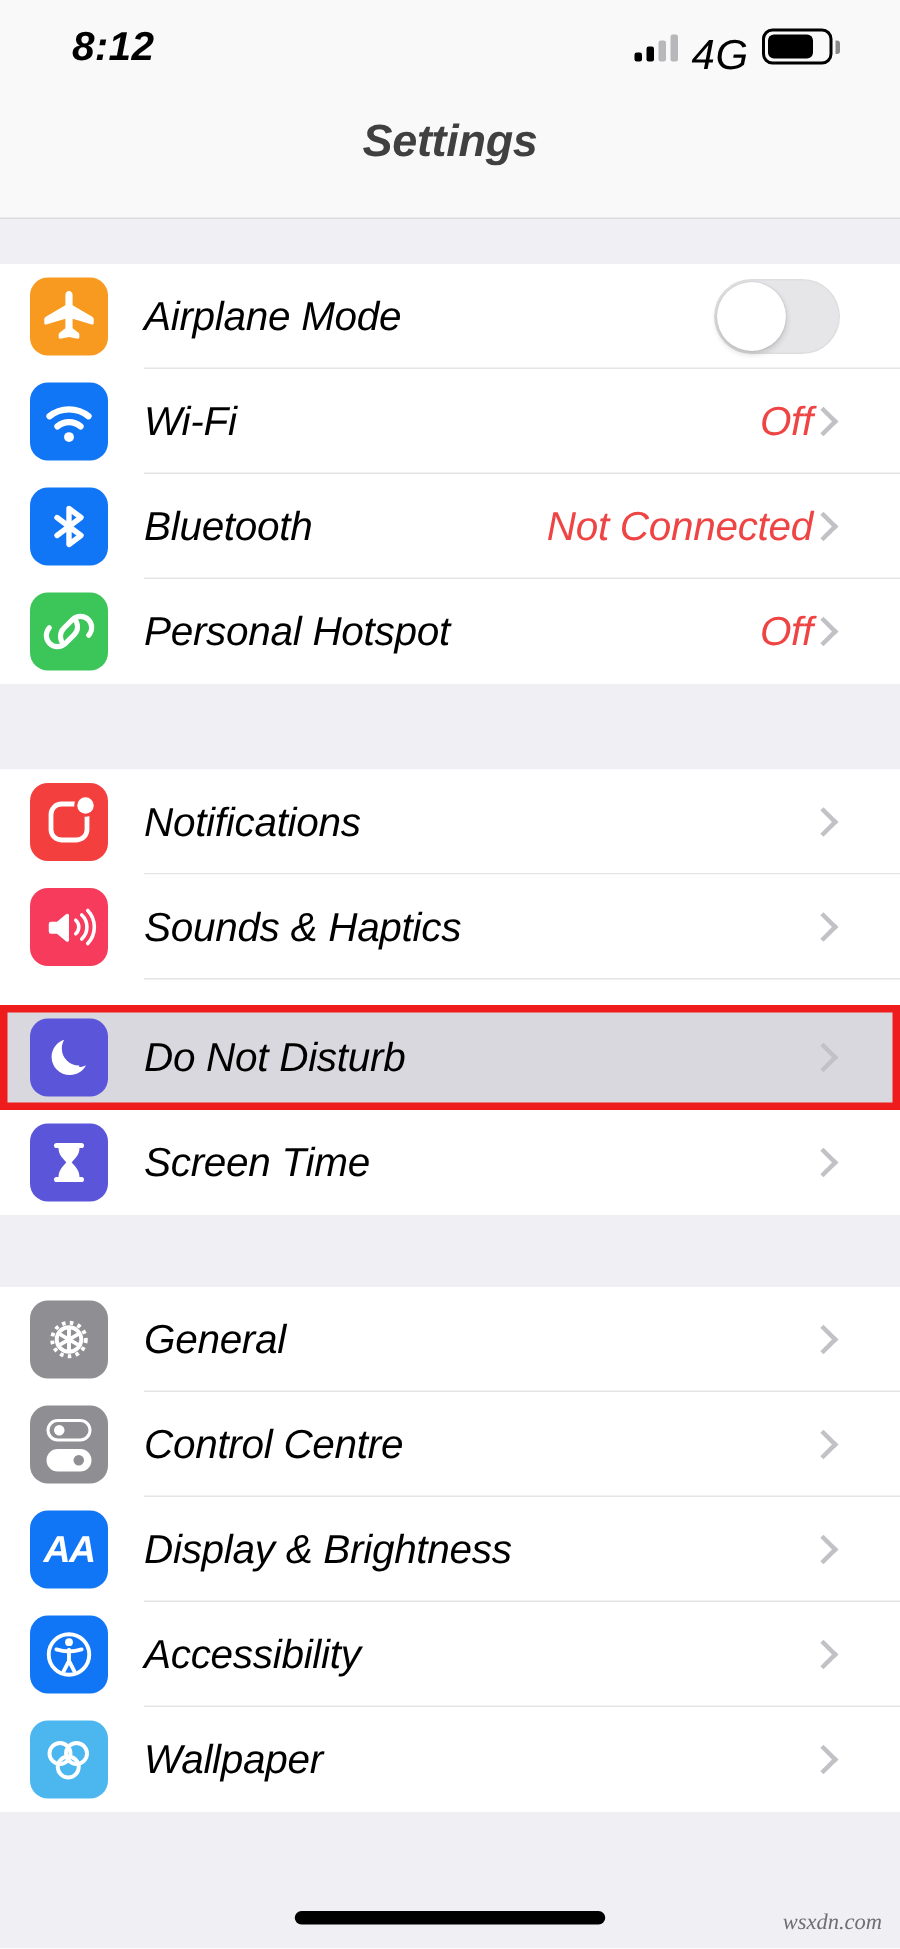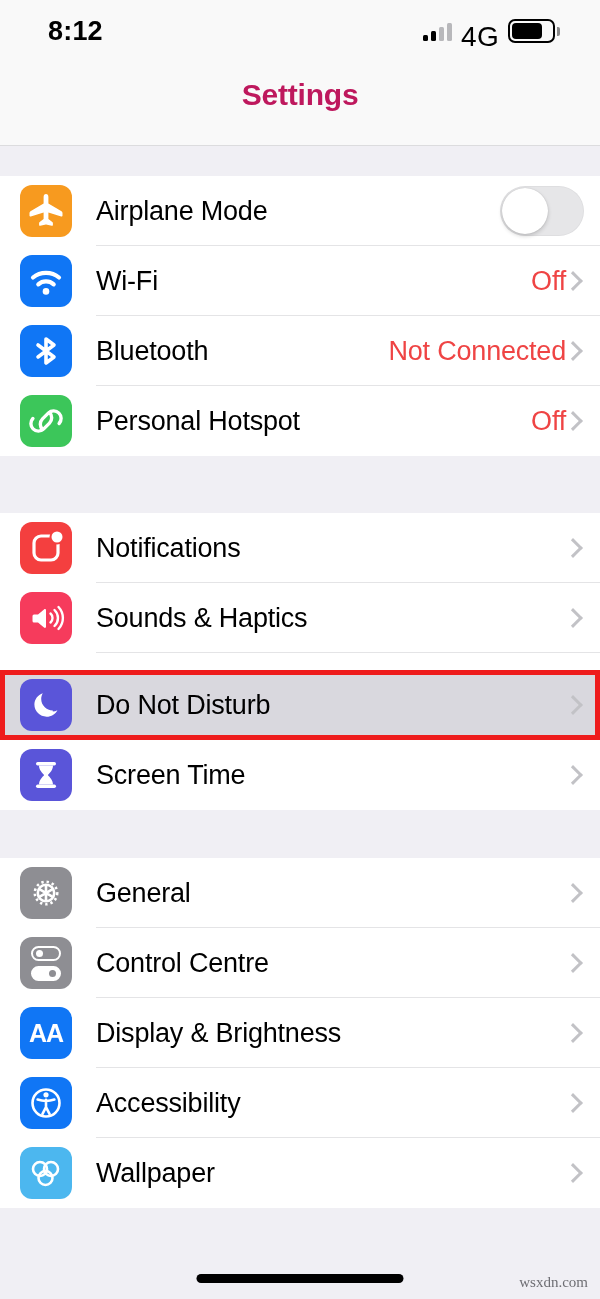--- a/index.html
+++ b/index.html
@@ -3,21 +3,21 @@
 <meta charset="utf-8">
 <style>
   * { box-sizing: border-box; margin: 0; padding: 0; }
   html, body {
     width: 600px; height: 1299px;
     background: #ffffff;
     font-family: "Liberation Sans", sans-serif;
     -webkit-font-smoothing: antialiased;
     overflow: hidden;
   }
-  .phone { position: relative; width: 600px; height: 1299px; background: #ffffff; overflow: hidden; }
+  .phone { position: relative; width: 600px; height: 1299px; background: #ffffff; overflow: hidden; font-style: italic; }
 
   
   .header {
     position: absolute; top: 0; left: 0; right: 0; height: 146px;
     background: #f9f9f9;
     border-bottom: 1px solid #dcdcde;
   }
   .statusbar {
     position: absolute; top: 0; left: 0; right: 0; height: 62px;
     display: flex; align-items: center; justify-content: space-between;
@@ -38,34 +38,34 @@
     width: 47px; height: 24px; border: 2px solid #000; border-radius: 7px;
     padding: 2px; display: flex; align-items: center;
   }
   .batt-fill { height: 100%; background: #000; border-radius: 4px; }
   .batt-cap {
     width: 3px; height: 9px; background: #000; opacity: .45;
     border-radius: 0 2px 2px 0; margin-left: 2px;
   }
   .nav-title {
     position: absolute; left: 0; right: 0; top: 78px;
-    text-align: center; font-size: 30px; font-weight: 700; color: #be185d;
+    text-align: center; font-size: 30px; font-weight: 700; color: #404040;
     letter-spacing: -0.2px;
   }
 
   
   .content { position: absolute; top: 146px; left: 0; right: 0; bottom: 0; background: #f0eff4; }
   .gap { height: 30px; background: #f0eff4; }
   .gap.big { height: 57px; }
   .gap.mid { height: 48px; }
   .group { background: #ffffff; }
 
   .row {
     position: relative; display: flex; align-items: center;
-    height: 70px; padding-left: 20px; padding-right: 16px;
+    height: 70px; padding-left: 20px; padding-right: 40px;
     background: #ffffff;
   }
   .row.pressed { background: #d9d8de; margin-top: 17px; }
   .row .divider {
     position: absolute; left: 96px; right: 0; bottom: 0; height: 1px; background: #e4e4e6;
   }
   .row:last-child .divider { display: none; }
 
   .icon {
     width: 52px; height: 52px; border-radius: 12px; flex: 0 0 52px;

